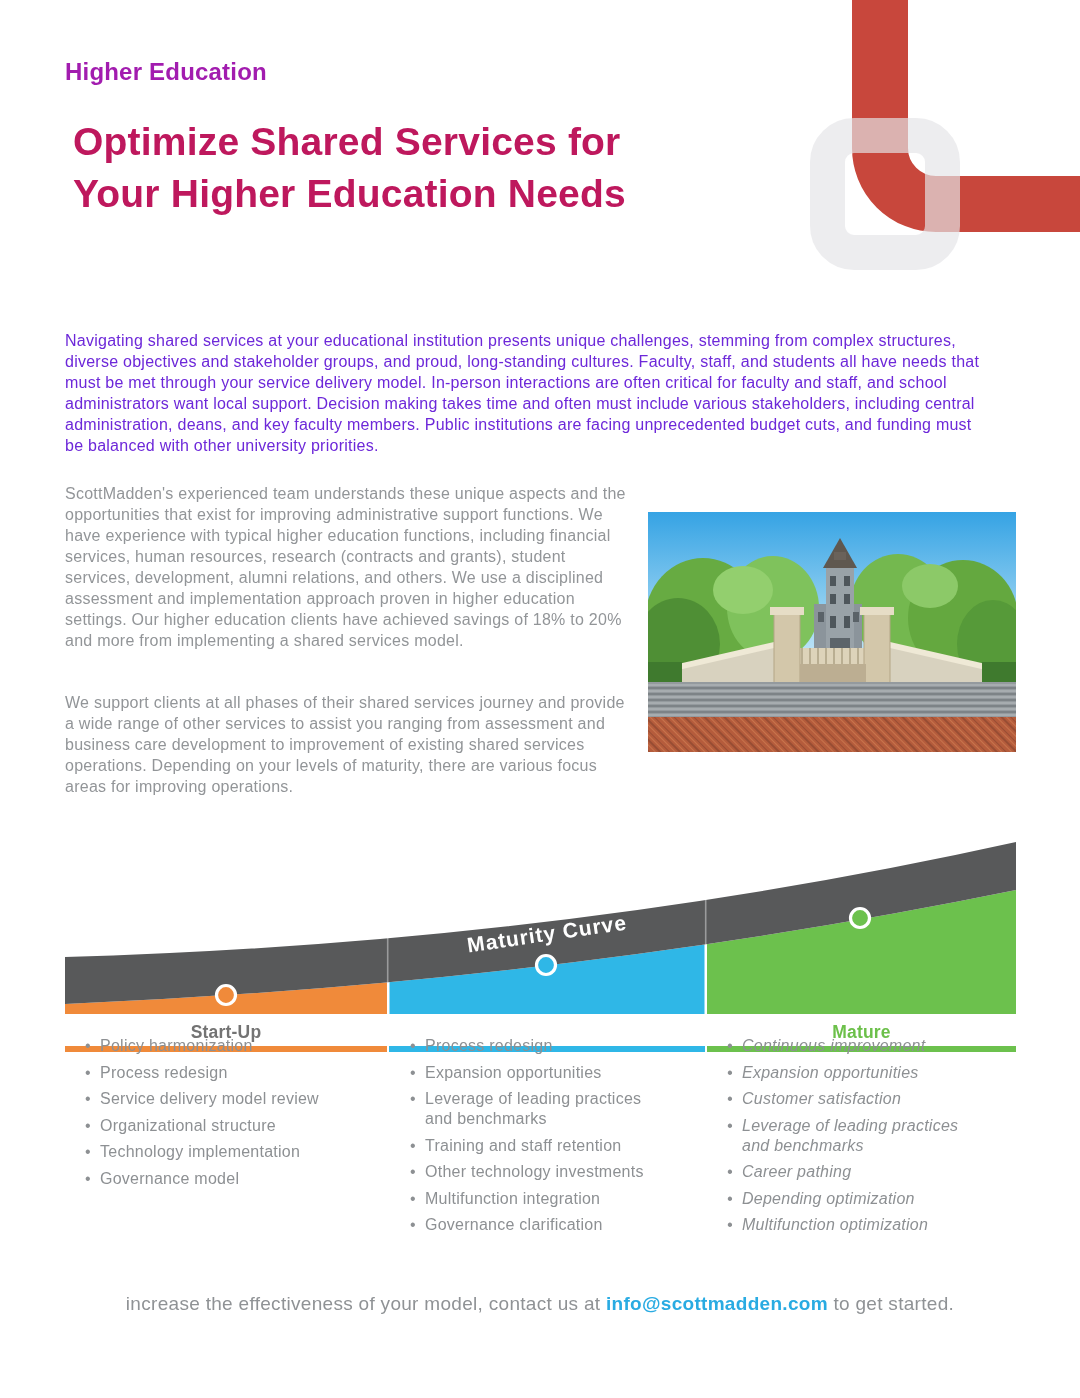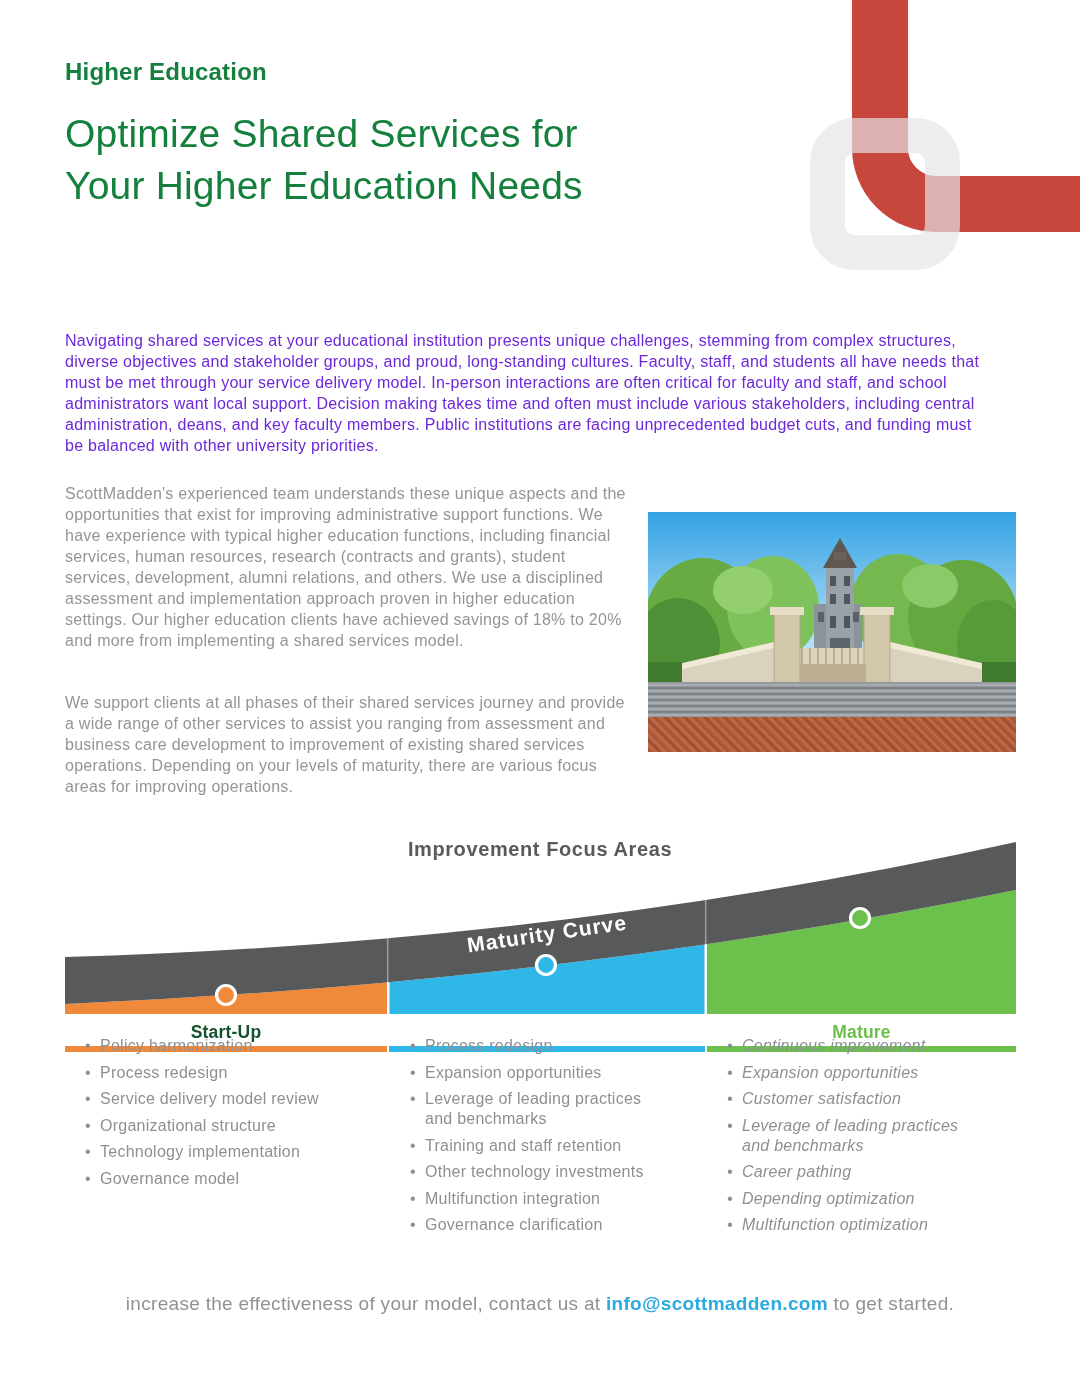--- a/index.html
+++ b/index.html
@@ -2,25 +2,25 @@
 <html><head>
 <meta charset="utf-8">
 <style>
   html,body{margin:0;padding:0;background:#ffffff;}
   .page{
     position:relative;width:1080px;height:1398px;overflow:hidden;background:#ffffff;
     font-family:"Liberation Sans",sans-serif;
   }
   .kicker{
     position:absolute;left:65px;top:58px;
-    font-size:24px;font-weight:bold;color:#15803d;letter-spacing:.2px;
+    font-size:24px;font-weight:bold;color:#a21caf;letter-spacing:.2px;
   }
   .title{
-    position:absolute;left:65px;top:108px;margin:0;
-    font-size:39px;font-weight:normal;color:#15803d;line-height:52px;letter-spacing:.2px;
+    position:absolute;left:65px;top:108px;margin:8px;
+    font-size:39px;font-weight:bold;color:#be185d;line-height:52px;letter-spacing:.2px;
   }
   .title span{display:block;}
   
   .logo-red{
     position:absolute;left:852px;top:-168px;width:400px;height:400px;
     box-sizing:border-box;border:56px solid #c8473c;border-radius:84px;
   }
   .logo-gray{
     position:absolute;left:810px;top:118px;width:150px;height:152px;
     box-sizing:border-box;border:35px solid rgba(228,229,231,0.68);border-radius:44px;
@@ -39,21 +39,21 @@
   .chart-title{
     position:absolute;left:0;top:838px;width:1080px;text-align:center;
     font-size:20px;font-weight:bold;color:#595a5c;letter-spacing:.6px;
   }
   .chart{position:absolute;left:0;top:836px;width:1080px;height:184px;}
   .chart text{font-family:"Liberation Sans",sans-serif;}
   .stage-label{
     position:absolute;top:1022px;text-align:center;
     font-size:17.5px;font-weight:bold;letter-spacing:.2px;
   }
-  .sl-startup{left:65px;width:322px;color:#14532d;}
+  .sl-startup{left:65px;width:322px;color:#737373;}
   .sl-growth{left:389px;width:316px;color:#29a9e0;}
   .sl-mature{left:707px;width:309px;color:#6cc04a;}
   .stage-bar{position:absolute;top:1046px;height:6px;}
   .sb-startup{left:65px;width:322px;background:#f08a3a;}
   .sb-growth{left:389px;width:316px;background:#2fb7e7;}
   .sb-mature{left:707px;width:309px;background:#6cc14d;}
   .col{
     position:absolute;top:1036px;margin:0;padding:0;list-style:none;
     font-size:16px;line-height:20px;color:#8d9093;letter-spacing:.25px;
   }
@@ -151,21 +151,20 @@
       <path d="M0 176H368M0 182H368M0 188H368M0 194H368M0 200H368" stroke="#767c80" stroke-width="1.5"></path>
       <path d="M0 173H368M0 179H368M0 185H368M0 191H368M0 197H368M0 203H368" stroke="#b9bec1" stroke-width="1"></path>
     </g>
     <g>
       <rect x="0" y="205" width="368" height="35" fill="url(#brick)"></rect>
     </g>
   </svg>
 
   <p class="body-col p3">We support clients at all phases of their shared services journey and provide a wide range of other services to assist you ranging from assessment and business care development to improvement of existing shared services operations. Depending on your levels of maturity, there are various focus areas for improving operations.</p>
 
-  <div class="chart-title">Improvement Focus Areas</div>
 
   <svg class="chart" viewBox="0 836 1080 184" aria-hidden="true">
     <defs>
       <clipPath id="underCurve">
         <path d="M65,1004 Q560,983 1016,890 L1016,1014 L65,1014 Z"></path>
       </clipPath>
     </defs>
     <g clip-path="url(#underCurve)">
       <rect x="65" y="836" width="322" height="184" fill="#f08a3a"></rect>
       <rect x="389.5" y="836" width="315" height="184" fill="#2fb7e7"></rect>

